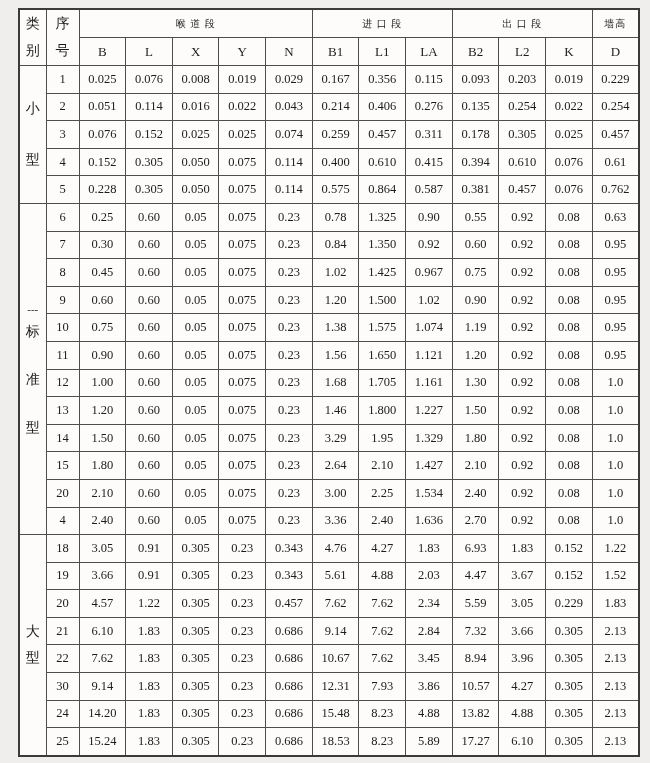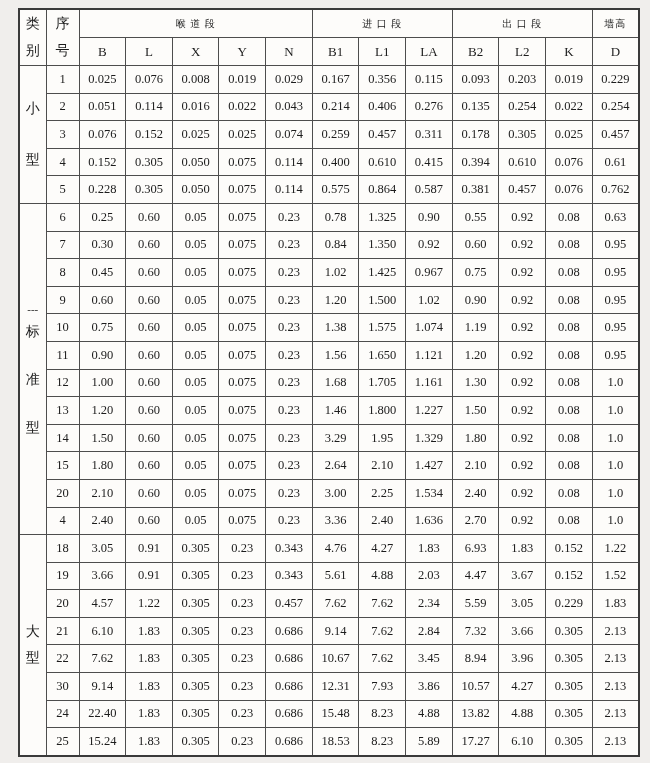--- a/index.html
+++ b/index.html
@@ -480,21 +480,21 @@
           <td class="num">12.31</td>
           <td class="num">7.93</td>
           <td class="num">3.86</td>
           <td class="num">10.57</td>
           <td class="num">4.27</td>
           <td class="num">0.305</td>
           <td class="num">2.13</td>
         </tr>
         <tr>
           <td class="serial">24</td>
-          <td class="num">22.40</td>
+          <td class="num">14.20</td>
           <td class="num">1.83</td>
           <td class="num">0.305</td>
           <td class="num">0.23</td>
           <td class="num">0.686</td>
           <td class="num">15.48</td>
           <td class="num">8.23</td>
           <td class="num">4.88</td>
           <td class="num">13.82</td>
           <td class="num">4.88</td>
           <td class="num">0.305</td>

